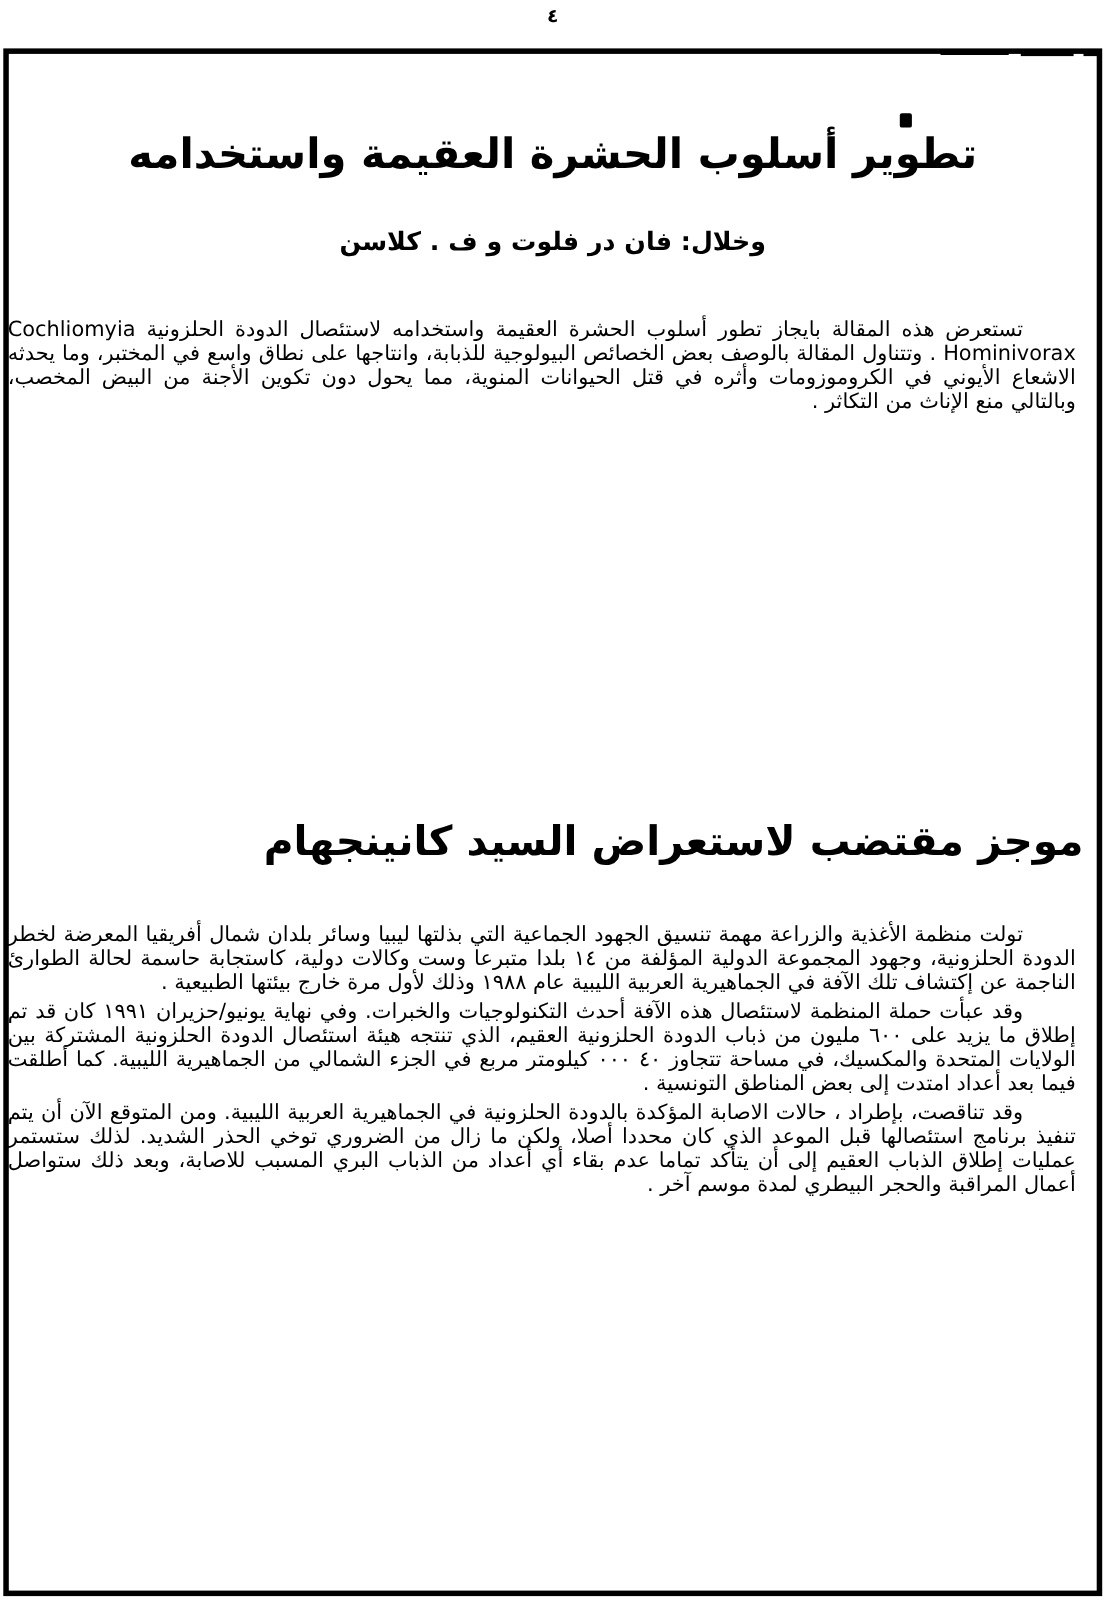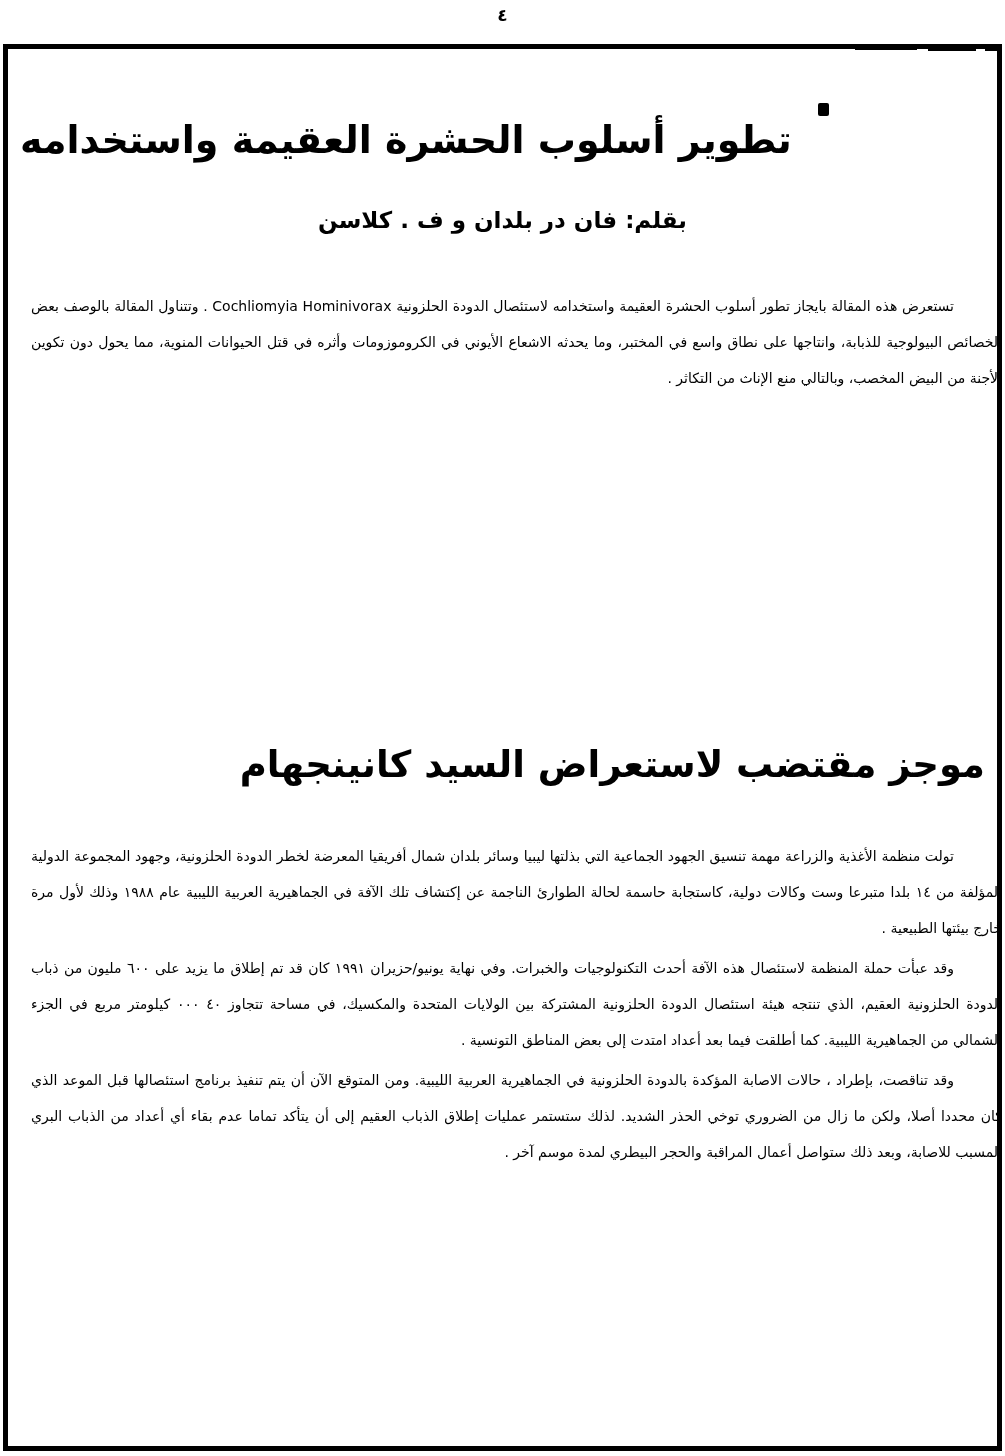--- a/index.html
+++ b/index.html
@@ -40,43 +40,43 @@
   .a1 { top: 46px; left: 855px; width: 62px; height: 4px; }
   .a2 { top: 45px; left: 928px; width: 48px; height: 6px; }
   .a3 { top: 45px; left: 985px; width: 14px; height: 6px; }
   .a4 { top: 103px; left: 818px; width: 11px; height: 13px; border-radius: 2px; }
 
   .title-block {
     position: absolute;
     top: 86px;
     left: 20px;
     width: 965px;
-    text-align: left;
+    text-align: center;
     font-weight: bold;
     font-size: 38px;
     line-height: 59px;
     letter-spacing: 1px;
   }
   .title-line { display: block; }
   .byline {
     position: absolute;
     top: 203px;
     left: 20px;
     width: 965px;
     text-align: center;
     font-weight: bold;
     font-size: 23px;
     line-height: 34px;
   }
   .body-section {
     position: absolute;
-    left: 31px;
+    left: 7px;
     width: 971px;
-    font-size: 14px;
-    line-height: 36px;
+    font-size: 19px;
+    line-height: 22px;
     text-align: justify;
     direction: rtl;
   }
   .section-abstract { top: 288px; }
   .section-summary  { top: 838px; }
   .body-section p {
     margin: 0 0 4px 0;
     text-indent: 48px;
   }
   .summary-heading {
@@ -102,21 +102,21 @@
   <div class="frame"></div>
   <div class="artifact a1"></div>
   <div class="artifact a2"></div>
   <div class="artifact a3"></div>
   <div class="artifact a4"></div>
 
   <h1 class="title-block">
     <span class="title-line">تطوير أسلوب الحشرة العقيمة واستخدامه</span>
   </h1>
 
-  <div class="byline">بقلم: فان در بلدان و ف . كلاسن</div>
+  <div class="byline">وخلال: فان در فلوت و ف . كلاسن</div>
 
   <div class="body-section section-abstract">
     <p>تستعرض هذه المقالة بايجاز تطور أسلوب الحشرة العقيمة واستخدامه لاستئصال الدودة الحلزونية Cochliomyia Hominivorax . وتتناول المقالة بالوصف بعض الخصائص البيولوجية للذبابة، وانتاجها على نطاق واسع في المختبر، وما يحدثه الاشعاع الأيوني في الكروموزومات وأثره في قتل الحيوانات المنوية، مما يحول دون تكوين الأجنة من البيض المخصب، وبالتالي منع الإناث من التكاثر .</p>
   </div>
 
   <h2 class="summary-heading">موجز مقتضب لاستعراض السيد كانينجهام</h2>
 
   <div class="body-section section-summary">
     <p>تولت منظمة الأغذية والزراعة مهمة تنسيق الجهود الجماعية التي بذلتها ليبيا وسائر بلدان شمال أفريقيا المعرضة لخطر الدودة الحلزونية، وجهود المجموعة الدولية المؤلفة من ١٤ بلدا متبرعا وست وكالات دولية، كاستجابة حاسمة لحالة الطوارئ الناجمة عن إكتشاف تلك الآفة في الجماهيرية العربية الليبية عام ١٩٨٨ وذلك لأول مرة خارج بيئتها الطبيعية .</p>
     <p>وقد عبأت حملة المنظمة لاستئصال هذه الآفة أحدث التكنولوجيات والخبرات. وفي نهاية يونيو/حزيران ١٩٩١ كان قد تم إطلاق ما يزيد على ٦٠٠ مليون من ذباب الدودة الحلزونية العقيم، الذي تنتجه هيئة استئصال الدودة الحلزونية المشتركة بين الولايات المتحدة والمكسيك، في مساحة تتجاوز ٤٠ ٠٠٠ كيلومتر مربع في الجزء الشمالي من الجماهيرية الليبية. كما أطلقت فيما بعد أعداد امتدت إلى بعض المناطق التونسية .</p>

